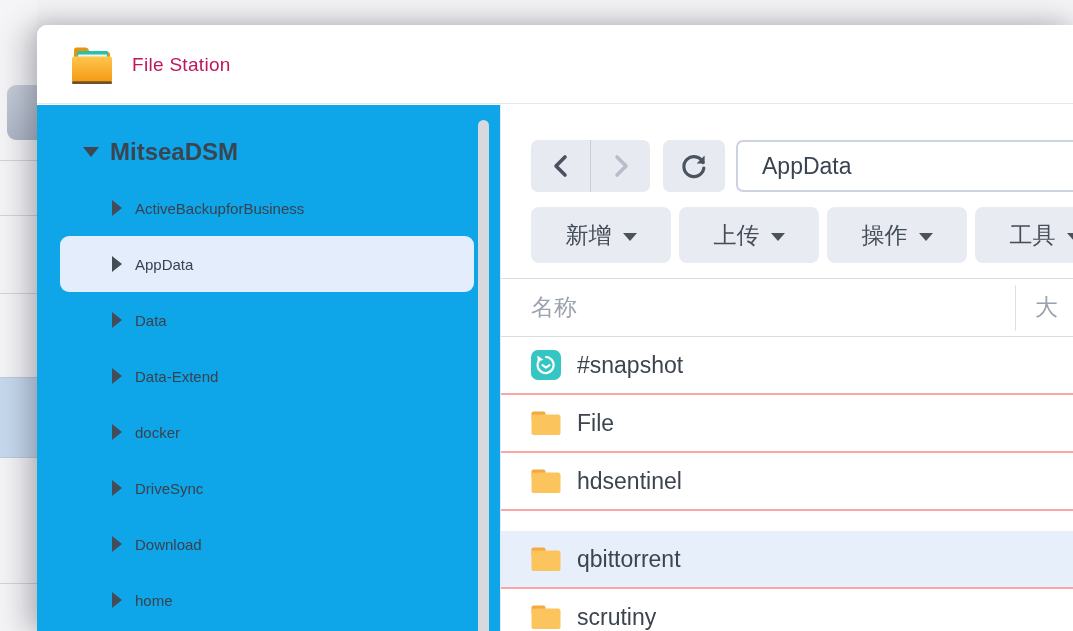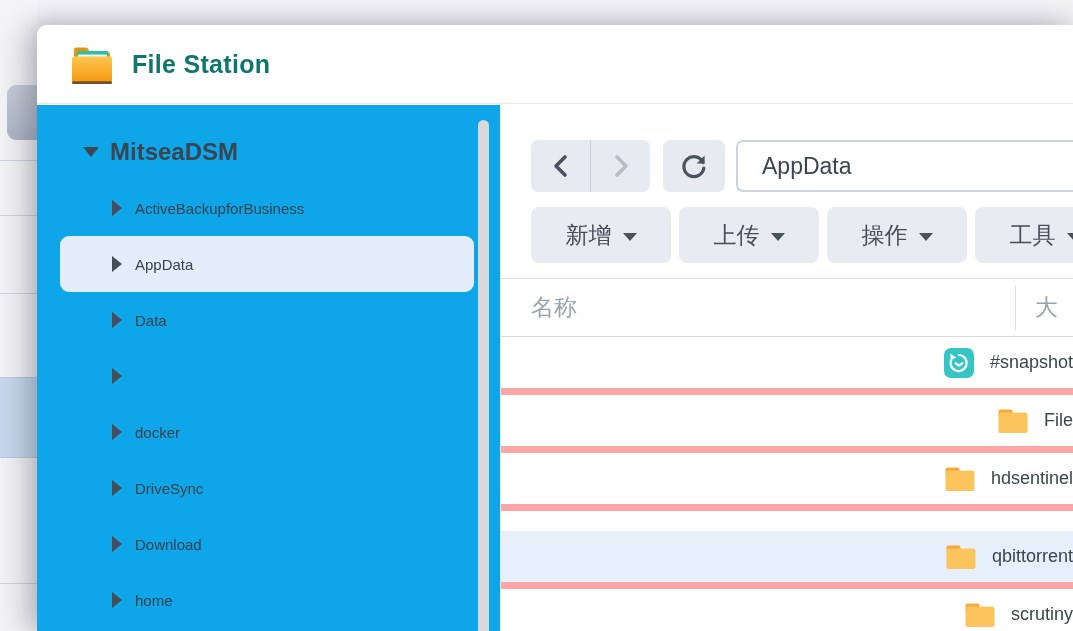--- a/index.html
+++ b/index.html
@@ -22,21 +22,21 @@
   
   .window { position:absolute; left:37px; top:25px; width:1036px; height:606px;
             background:#ffffff; border-top-left-radius:10px; overflow:hidden;
             box-shadow:-12px 2px 30px rgba(45,50,65,.28), 0 -4px 18px rgba(45,50,65,.12); }
 
   
   .titlebar { position:absolute; left:0; top:0; right:0; height:79px; background:#fff;
               border-bottom:1px solid #e5e8ec; }
   .app-icon { position:absolute; left:32px; top:18px; width:46px; height:44px; }
   .app-title { position:absolute; left:95px; top:0; line-height:79px;
-               font-size:25px; font-weight:bold; color:#0f766e; letter-spacing:.3px; }
+               font-size:19px; font-weight:normal; color:#be185d; letter-spacing:.3px; }
 
   
   .sidebar { position:absolute; left:0; top:80px; width:463px; bottom:0; background:#0ea5e9;
              padding-top:19px; }
   .tree-item { height:56px; display:flex; align-items:center; font-size:15px; color:#39424d;
                position:relative; }
   .tree-item.root { padding-left:46px; font-size:24px; font-weight:bold; color:#3b4550; }
   .tree-item.child { padding-left:75px; }
   .tree-item.selected { background:#e4edfb; border-radius:9px; margin-left:23px; margin-right:26px; }
   .tree-item.selected.child { padding-left:52px; } 
@@ -69,21 +69,21 @@
 
   
   .list-header { position:absolute; left:0; top:174px; right:0; height:59px;
                  border-top:1px solid #dadde3; border-bottom:1px solid #d8dbe1; background:#fff; }
   .col-name { position:absolute; left:30px; line-height:57px; font-size:23px; color:#9aa2ad; }
   .col-size { position:absolute; left:534px; line-height:57px; font-size:23px; color:#9aa2ad; }
   .col-div { position:absolute; left:514px; top:6px; height:46px; width:1px; background:#dde0e6; }
 
   .rows { position:absolute; left:0; top:233px; right:0; }
   .file-row { height:58px; display:flex; align-items:center; padding-left:30px;
-              border-bottom:7px solid #fca5a5; font-size:18px; color:#3c444e; background:#fff;justify-content:flex-end; }
+              border-bottom:2px solid #fca5a5; font-size:23px; color:#3c444e; background:#fff; }
   .file-row.selected { background:#e7effa;margin-top:20px; }
   .file-row .ficon { width:30px; height:30px; margin-right:16px; flex:0 0 auto;
                      display:flex; align-items:center; }
 </style>
 </head>
 <body>
 
 <div class="bg-strip">
   <div class="bg-btn"></div>
   <div class="bg-line" style="top:160px"></div>
@@ -124,20 +124,21 @@
     <div class="tree-item child selected">
       <span class="tri-right"></span>
       <span>AppData</span>
     </div>
     <div class="tree-item child">
       <span class="tri-right"></span>
       <span>Data</span>
     </div>
     <div class="tree-item child">
       <span class="tri-right"></span>
+      <span>Data-Extend</span>
     </div>
     <div class="tree-item child">
       <span class="tri-right"></span>
       <span>docker</span>
     </div>
     <div class="tree-item child">
       <span class="tri-right"></span>
       <span>DriveSync</span>
     </div>
     <div class="tree-item child">

